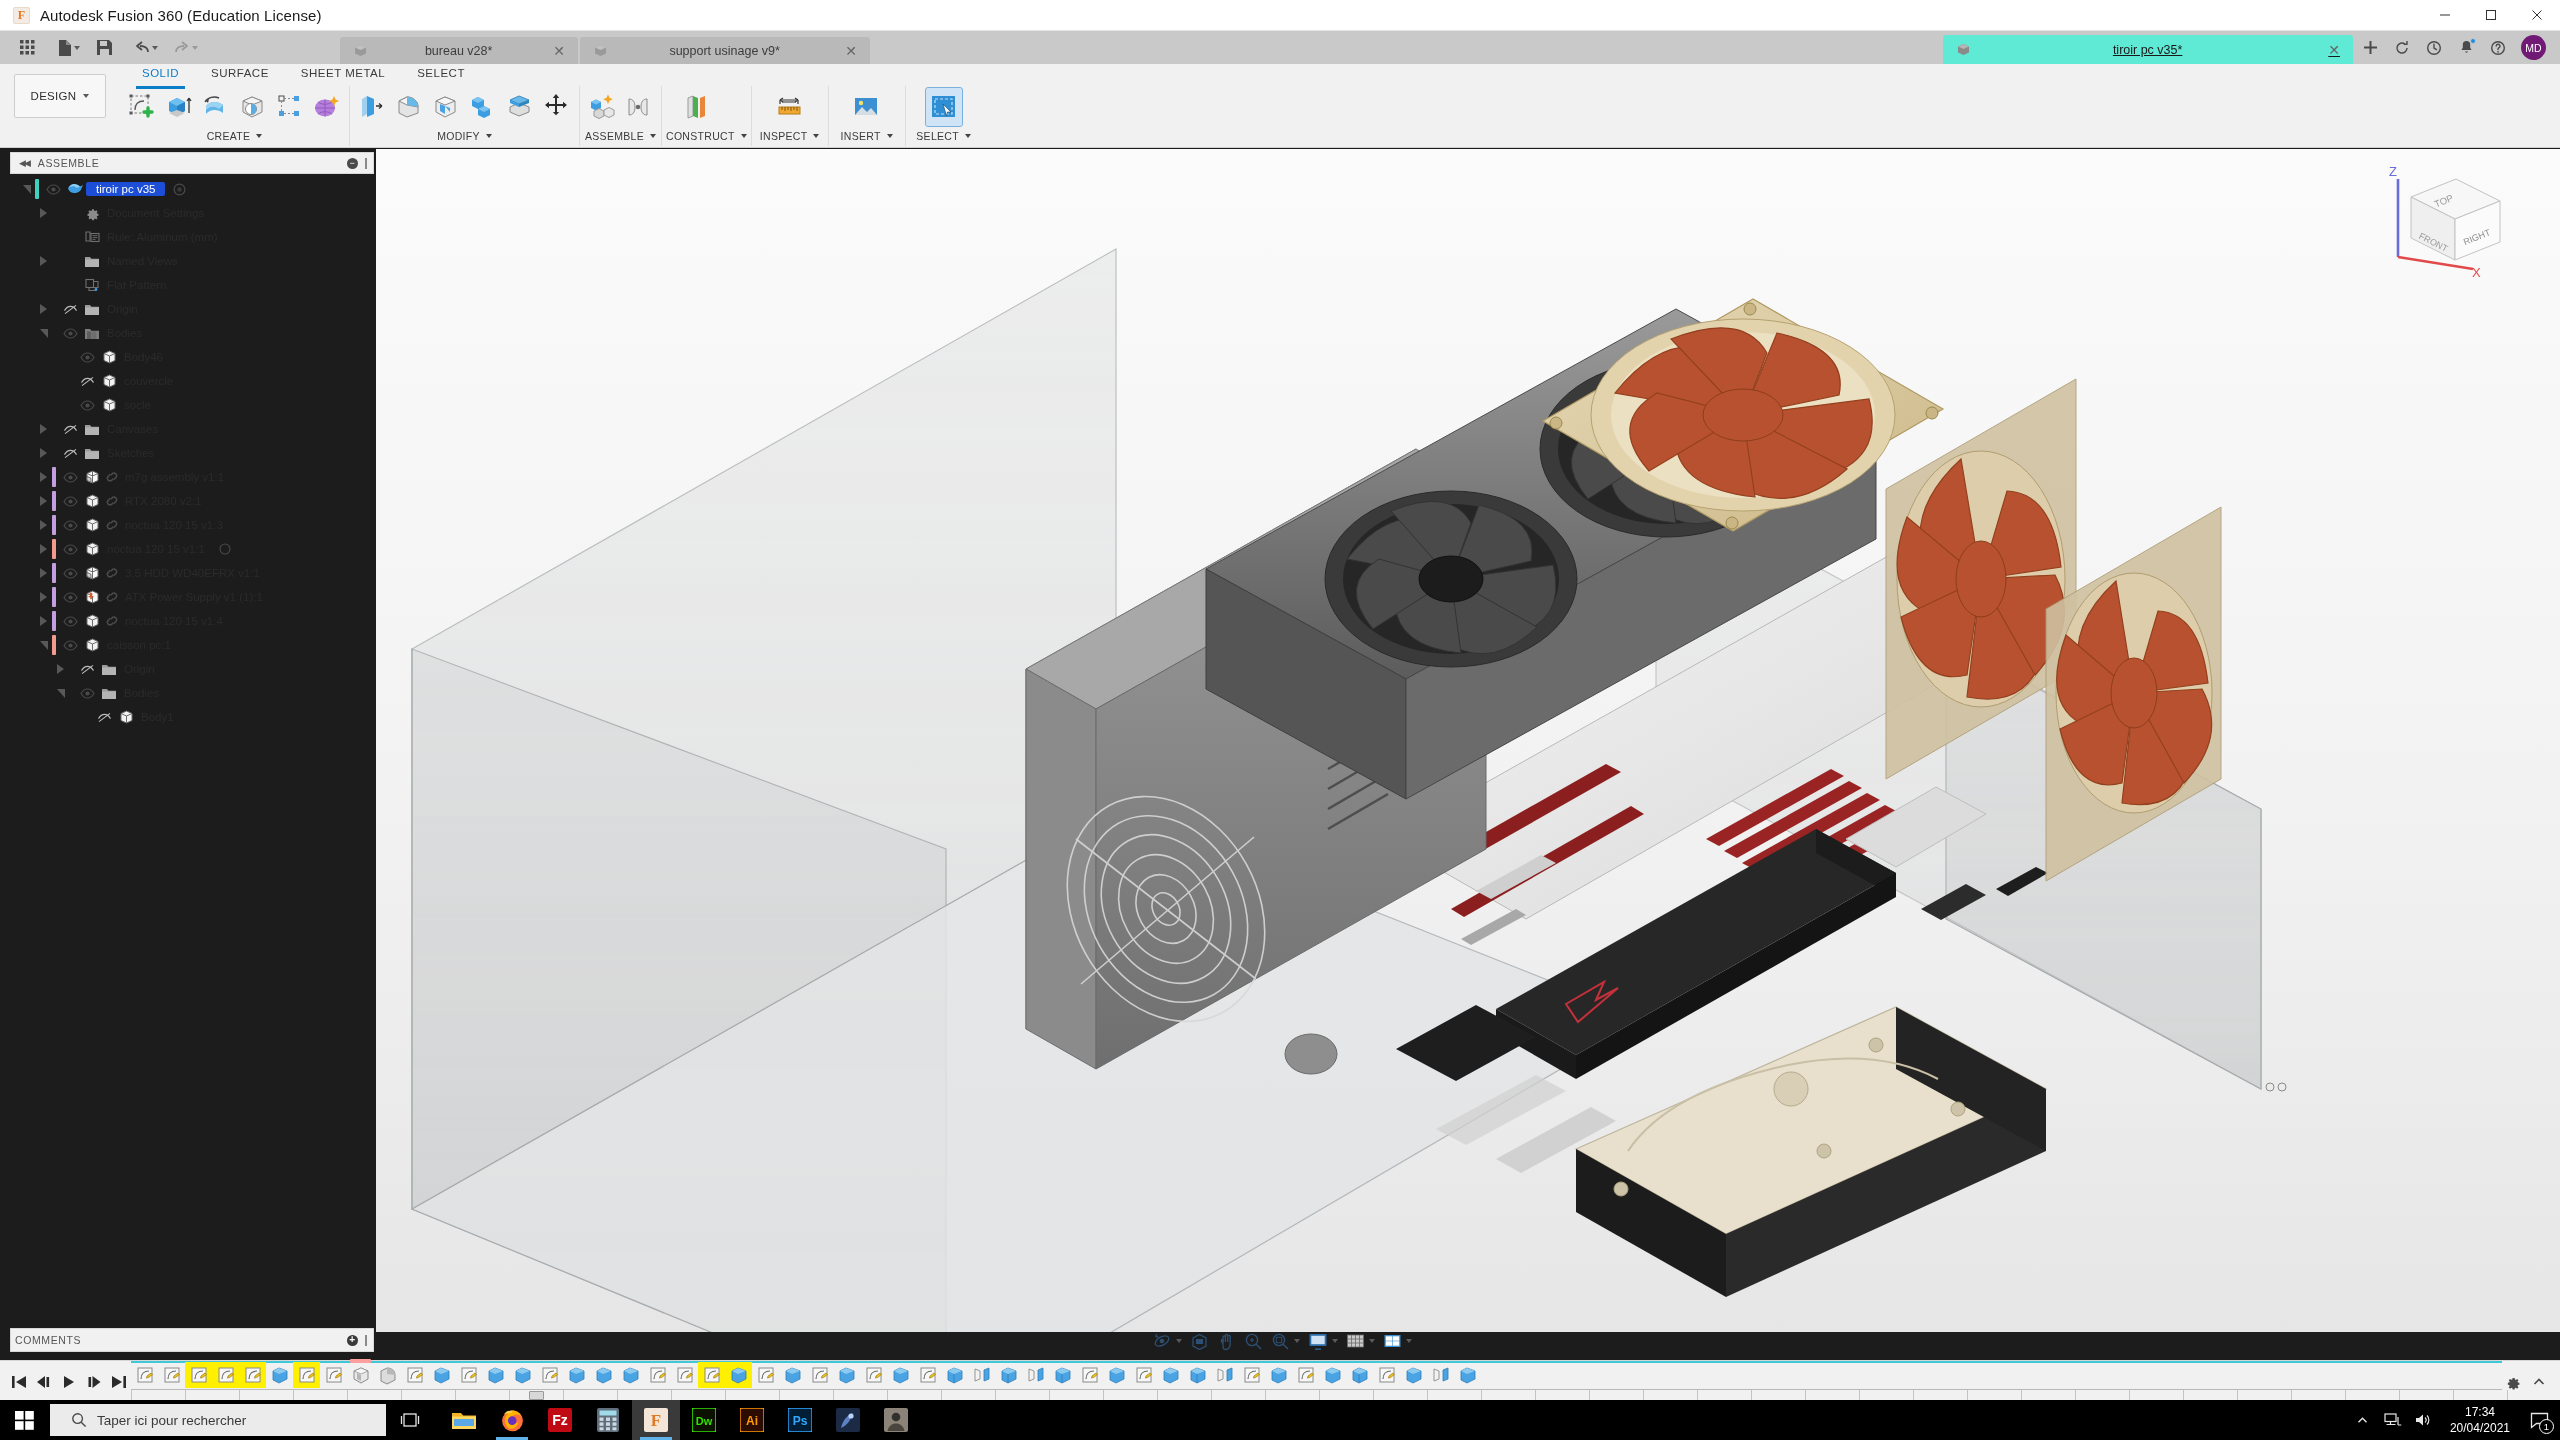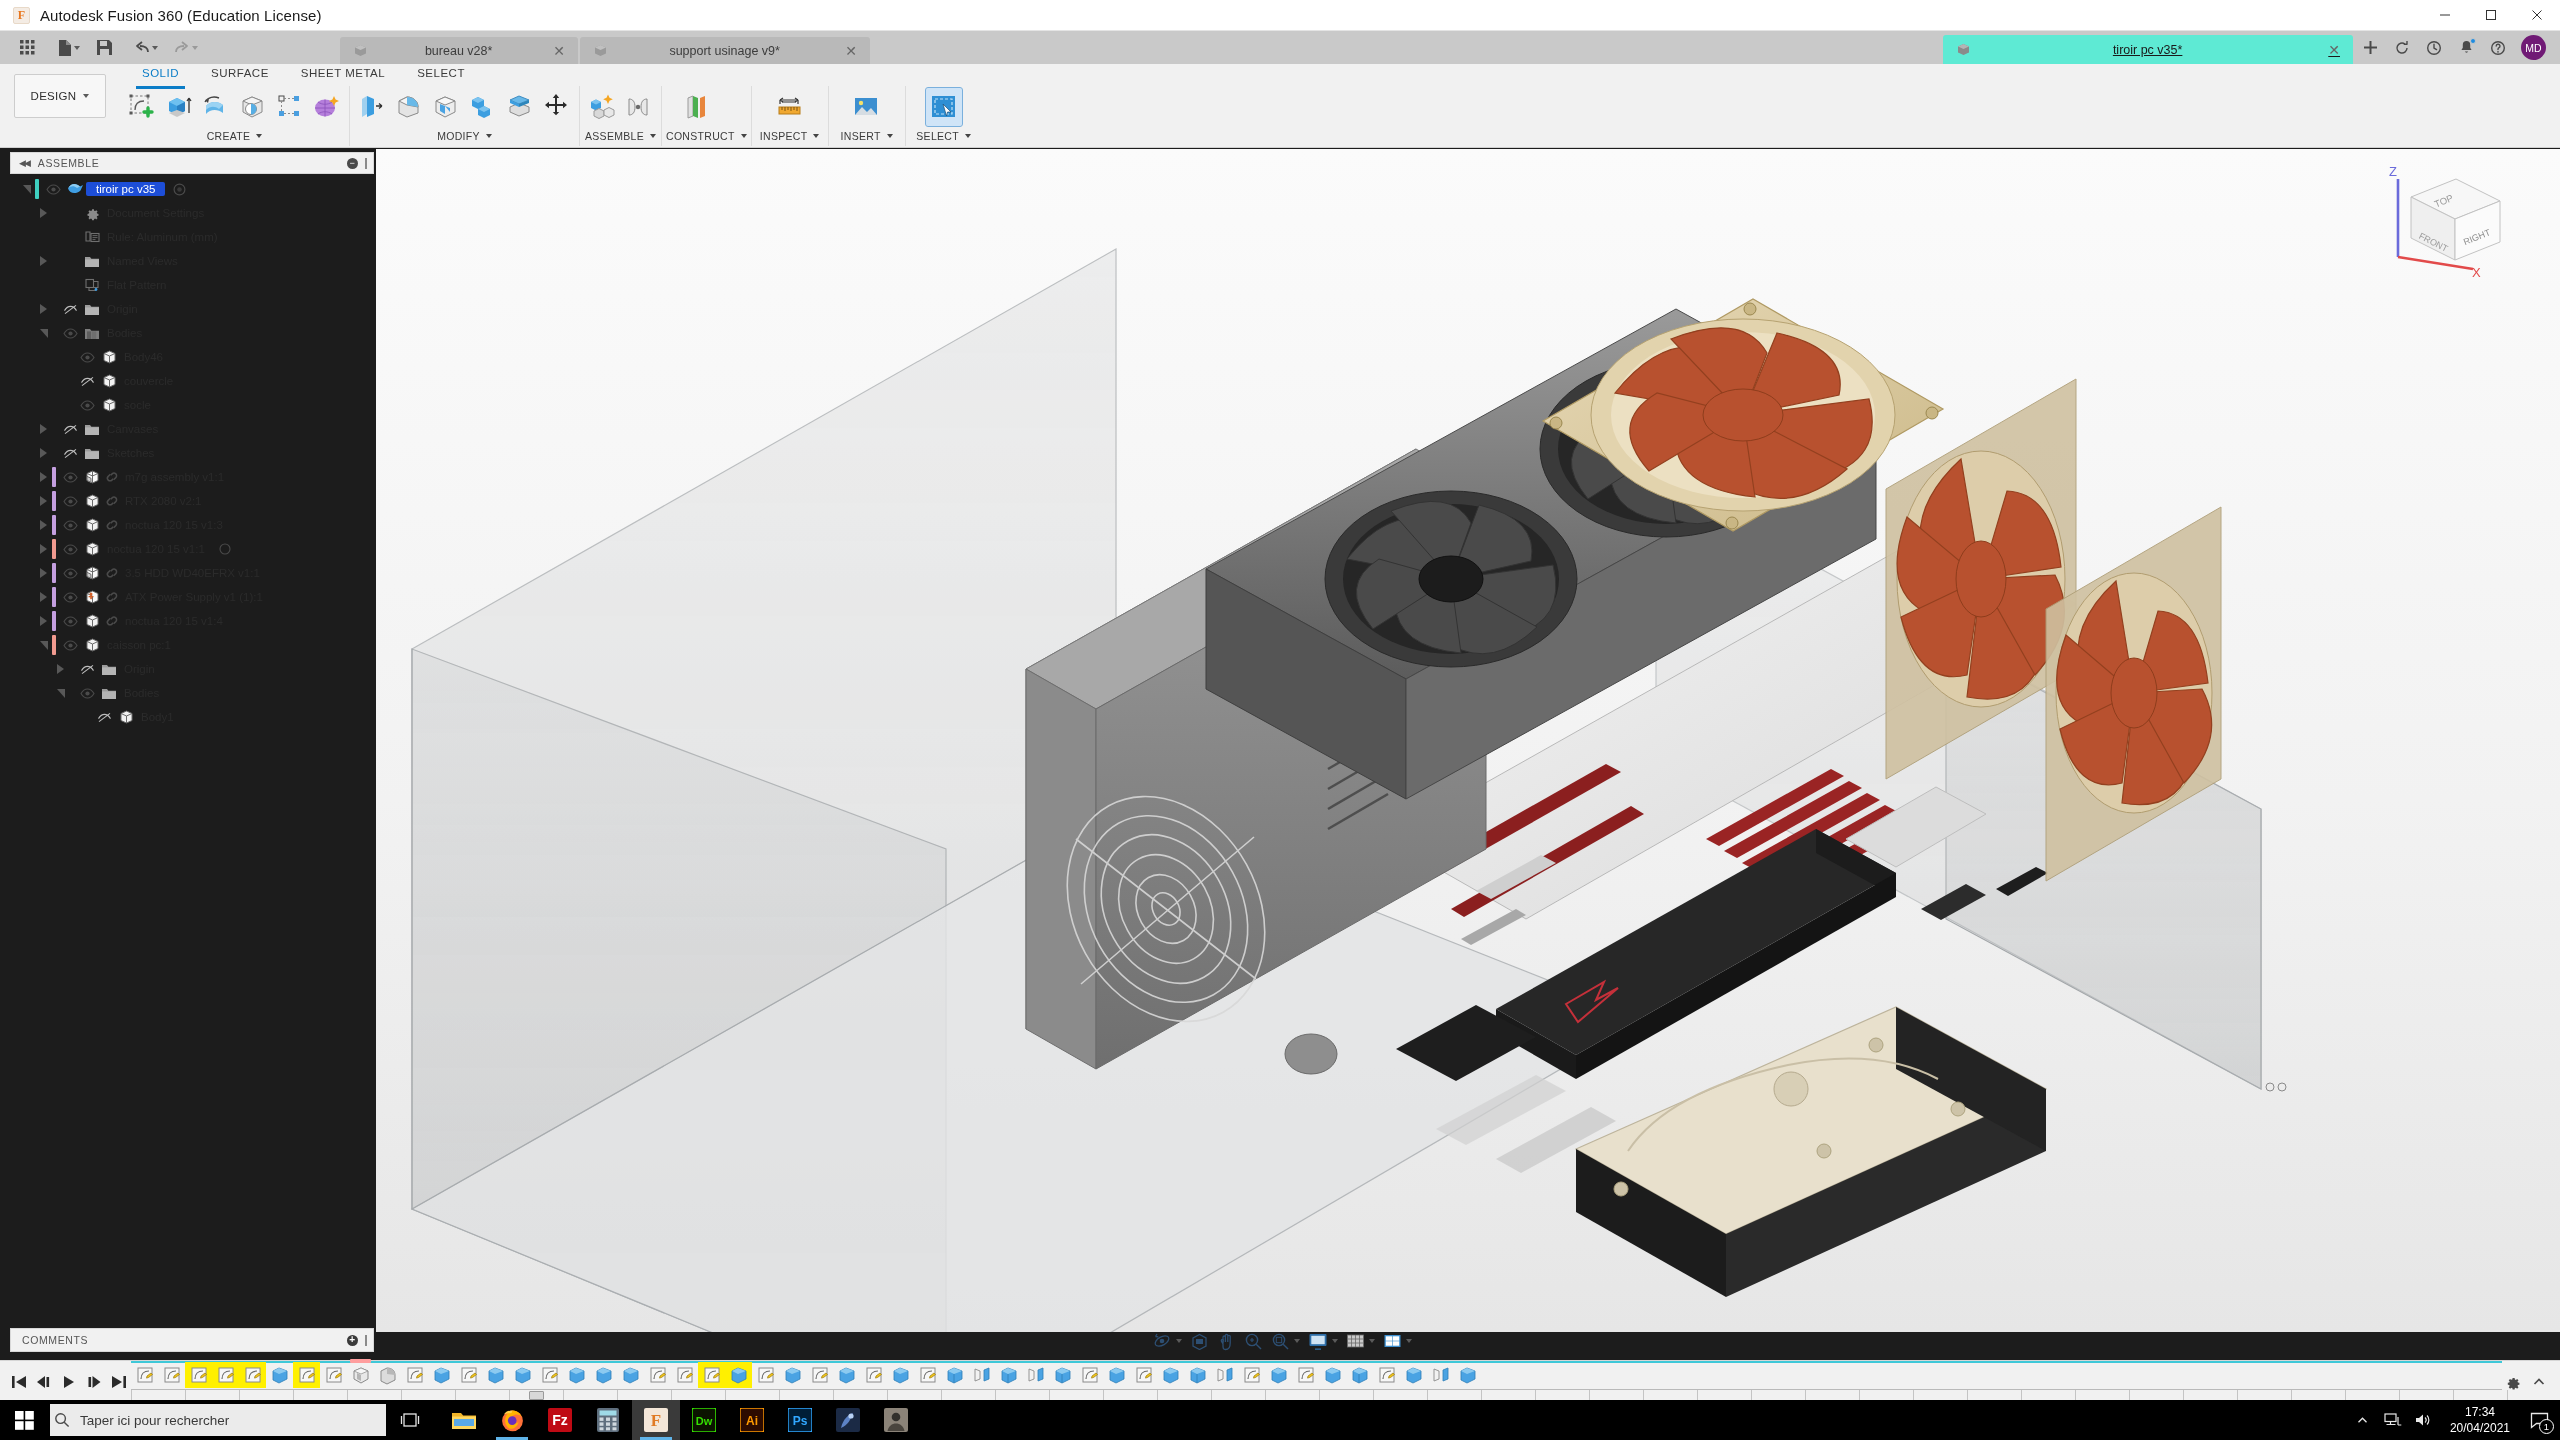--- a/index.html
+++ b/index.html
@@ -161,21 +161,21 @@
   .canvas .grad {
     position: absolute; inset: 0;
     background: linear-gradient(180deg,#fbfbfb 0%,#f2f2f2 55%,#e6e6e6 100%);
   }
   .viewcube { position: absolute; top: 8px; right: 42px; }
 
   
   .comments {
     position: absolute; top: 1328px; left: 10px; width: 364px; height: 24px;
     background: #f1f1f1; border: 1px solid #d8d8d8;
-    display: flex; align-items: center; padding: 0 6px 0 11px;
+    display: flex; align-items: center; padding: 0 6px 0 4px;
     font-size: 10.5px; color: #555; letter-spacing: .6px;
   }
   .plus-circle {
     width: 11px; height: 11px; border-radius: 50%; background: #3a3a3a;
     color: #fff; font-size: 10px; font-weight: bold; display: flex;
     align-items: center; justify-content: center; line-height: 1;
   }
 
   
   .navbar {
@@ -222,21 +222,21 @@
   .tle { width: 22px; height: 24px; display: flex; align-items: center; justify-content: center; color: #4a4a4a; }
 
   
   .taskbar {
     position: absolute; bottom: 0; left: 0; width: 2560px; height: 40px;
     background: #000000; display: flex; align-items: center;
   }
   .start { width: 48px; height: 40px; display: flex; align-items: center; justify-content: center; }
   .searchbox {
     width: 336px; height: 32px; background: #ebebeb; margin-left: 2px;
-    display: flex; align-items: center; padding: 0 4px; gap: 10px;
+    display: flex; align-items: center; padding: 0 21px; gap: 10px;
     font-size: 13.5px; color: #3a3a3a;
   }
   .tasksep { width: 6px; }
   .tbapp {
     width: 48px; height: 40px; display: flex; align-items: center;
     justify-content: center; position: relative;
   }
   .tbapp.active { background: #3a3a3a; }
   .tbapp.running::after {
     content: ''; position: absolute; bottom: 0; left: 8px; right: 8px;

